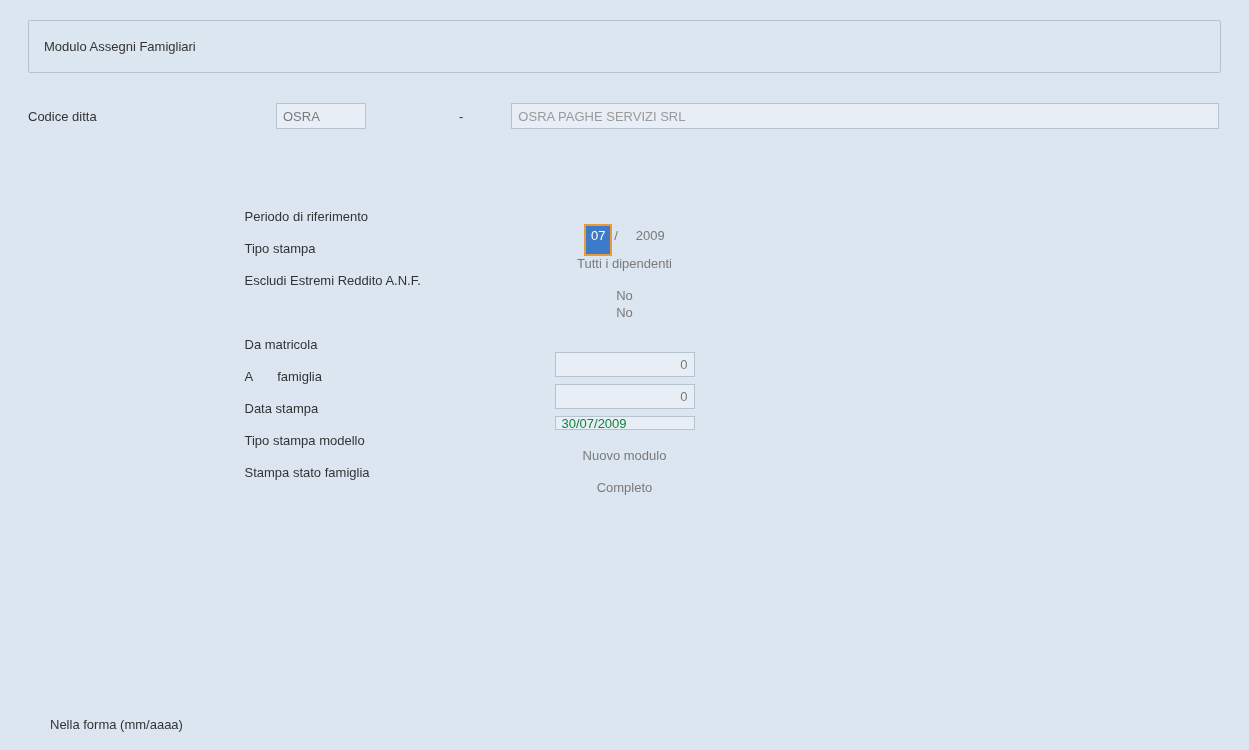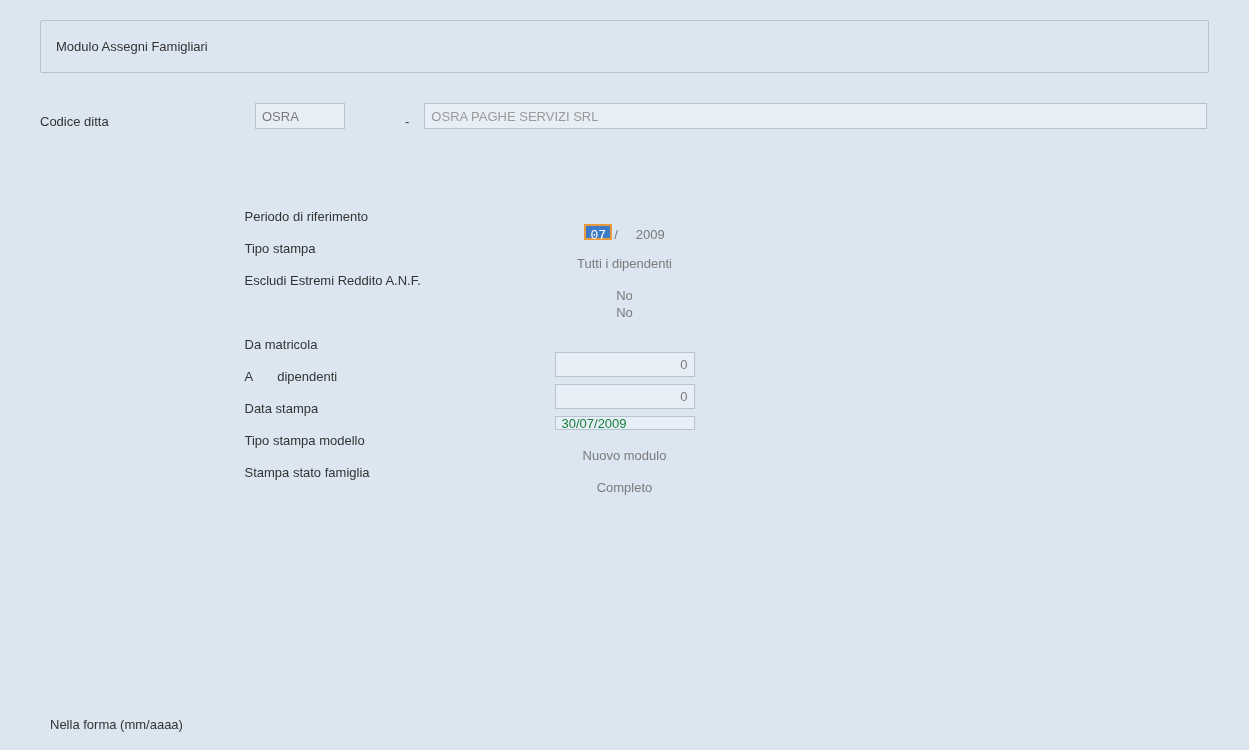--- a/index.html
+++ b/index.html
@@ -11,37 +11,38 @@
       font-family: Verdana, Geneva, sans-serif;
       font-size: 13px;
       background-color: #dce6f1;
       color: #4a4a4a;
       width: 1249px;
       height: 750px;
       padding: 0;
       position: relative;
     }
     .container {
-      padding: 20px 40px;
+      padding: 20px 28px;
     }
     .title-panel {
       border: 1px solid #b8c3d0;
       background-color: #dce6f1;
       padding: 18px 15px;
       margin-bottom: 30px;
       border-radius: 2px;
     }
     .title-text {
       font-size: 13px;
       color: #333;
     }
     .company-row {
       display: flex;
-      align-items: flex-end;
+      align-items: center;
       margin-bottom: 80px;
+      gap: 33px;
     }
     .label-col {
       width: 215px;
       color: #333;
     }
     .company-code-input {
       width: 90px;
       height: 26px;
       border: 1px solid #b8c3d0;
       background-color: #e8eef6;
@@ -74,26 +75,26 @@
     .field-label {
       width: 760px;
       color: #333;
     }
     .field-value {
       color: #7a7a7a;
     }
     .period-month {
       display: inline-block;
       width: 28px;
-      height: 16px;
+      height: 32px;
       border: 2px solid #e89a3c;
       background-color: #3d7ac7;
       color: #fff;
       text-align: center;
-      font-family: Liberation Mono, monospace;
+      font-family: Liberation Sans, sans-serif;
       font-size: 13px;
       padding: 1px 0;
       line-height: 18px;
     }
     .period-slash {
       color: #7a7a7a;
       margin: 0 4px 0 2px;
     }
     .period-year {
       color: #7a7a7a;
@@ -169,21 +170,21 @@
     <span class="field-value">No</span>
   </div>
 
   <div class="field-row">
     <span class="field-label">Da matricola</span>
     <input class="text-input-small" type="text" value="0" style="">
   </div>
 
   <div class="field-row">
     <span class="field-label">
-      <span>A</span><span class="nbsp-indent"></span><span>dipendenti</span>
+      <span>A</span><span class="nbsp-indent"></span><span>famiglia</span>
     </span>
     <input class="text-input-small" type="text" value="0" style="">
   </div>
 
   <div class="field-row">
     <span class="field-label">Data stampa</span>
     <input class="text-input-date" type="text" value="30/07/2009" style="">
   </div>
 
   <div class="field-row">

